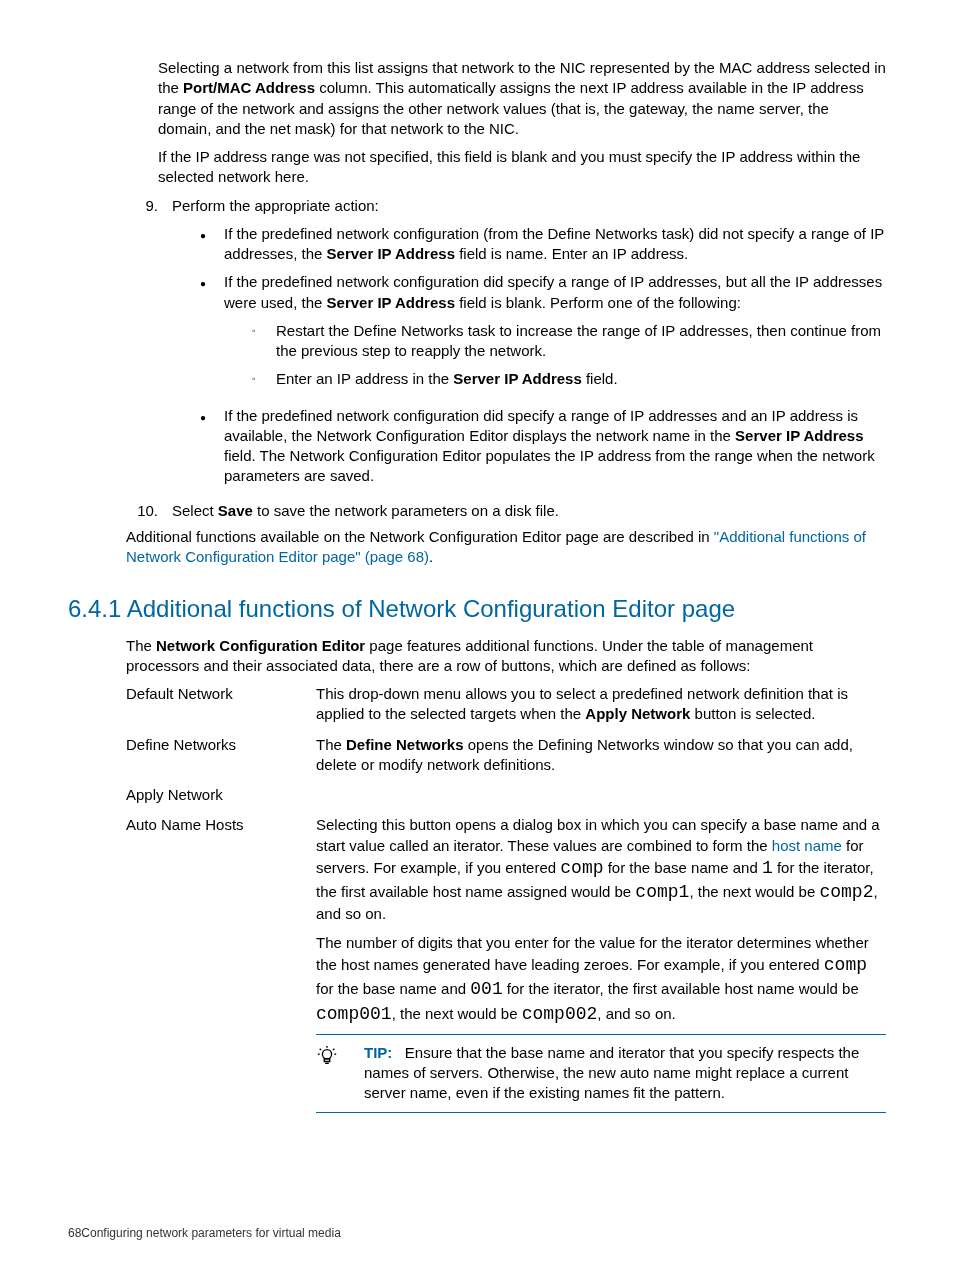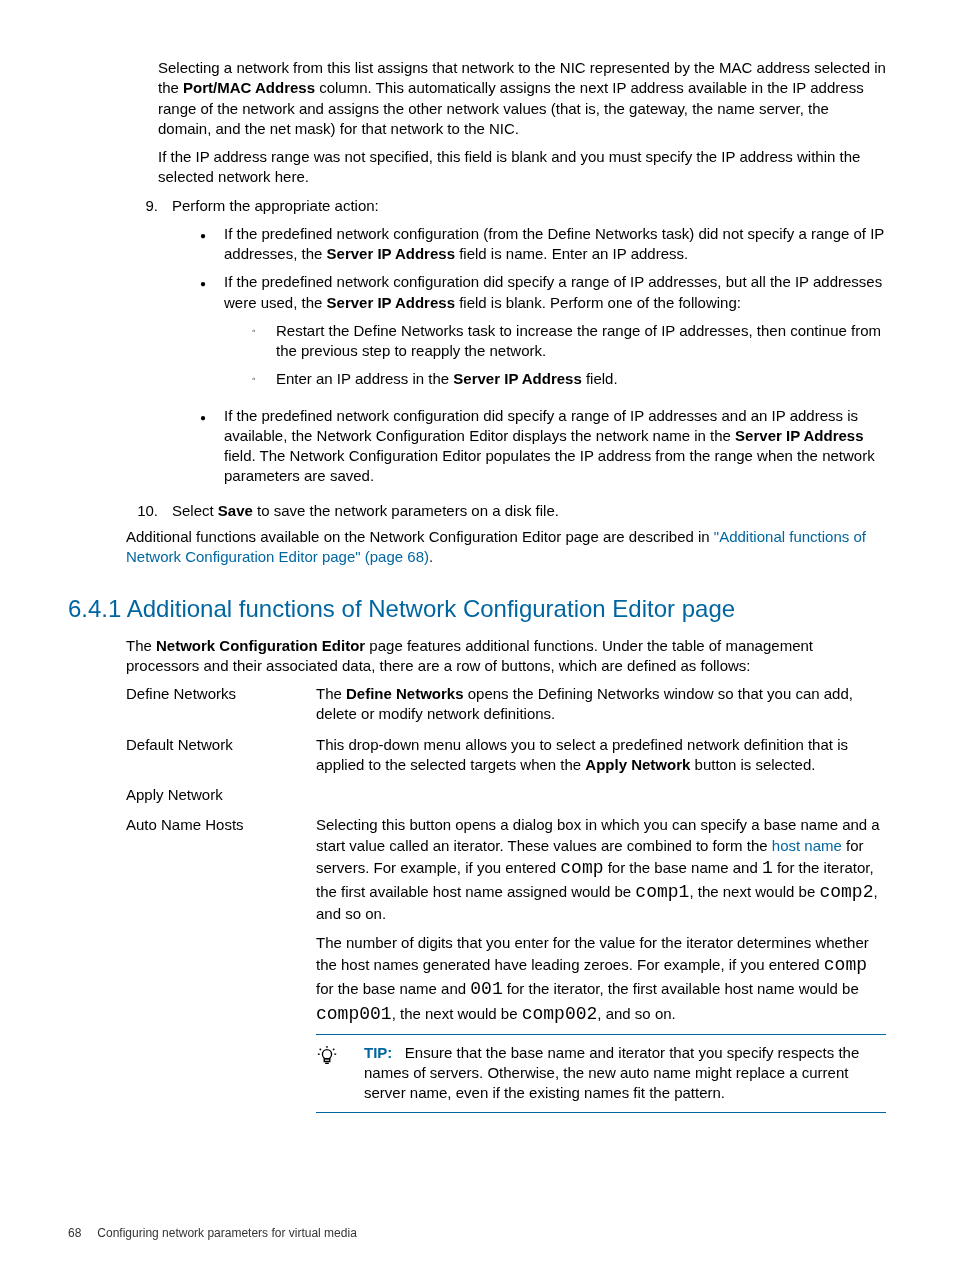--- a/index.html
+++ b/index.html
@@ -49,21 +49,21 @@
   .tip-icon-col { width:48px; flex-shrink:0; padding-top:2px;}
   .tip-text { flex:1; }
   .tip-label { color:#0066a1; font-weight:bold; }
   .footer {
     position: absolute;
     bottom: 30px;
     left: 68px;
     font-size: 12px;
     color:#333;
   }
-  .page-num { margin-right: 16px; }
+  .page-num { }
   .tip-icon { font-size:19px; }
 </style>
 </head>
 <body>
 
 <div class="indent-p">
   <span>Selecting a network from this list assigns that network to the NIC represented by the MAC address selected in the </span><b>Port/MAC Address</b><span> column. This automatically assigns the next IP address available in the IP address range of the network and assigns the other network values (that is, the gateway, the name server, the domain, and the net mask) for that network to the NIC.</span>
 </div>
 <div class="indent-p">If the IP address range was not specified, this field is blank and you must specify the IP address within the selected network here.</div>
 
@@ -112,27 +112,27 @@
 </div>
 
 <h2 class="section">6.4.1 Additional functions of Network Configuration Editor page</h2>
 
 <div class="body-indent">
   <div class="para">
     <span>The </span><b>Network Configuration Editor</b><span> page features additional functions. Under the table of management processors and their associated data, there are a row of buttons, which are defined as follows:</span>
   </div>
 
   <div class="dl-row">
-    <div class="dl-term">Define Networks</div>
-    <div class="dl-def"><span>The </span><b>Define Networks</b><span> opens the Defining Networks window so that you can add, delete or modify network definitions.</span></div>
+    <div class="dl-term">Default Network</div>
+    <div class="dl-def"><span>This drop-down menu allows you to select a predefined network definition that is applied to the selected targets when the </span><b>Apply Network</b><span> button is selected.</span></div>
   </div>
 
   <div class="dl-row">
-    <div class="dl-term">Default Network</div>
-    <div class="dl-def"><span>This drop-down menu allows you to select a predefined network definition that is applied to the selected targets when the </span><b>Apply Network</b><span> button is selected.</span></div>
+    <div class="dl-term">Define Networks</div>
+    <div class="dl-def"><span>The </span><b>Define Networks</b><span> opens the Defining Networks window so that you can add, delete or modify network definitions.</span></div>
   </div>
 
   <div class="dl-row">
     <div class="dl-term">Apply Network</div>
   </div>
 
   <div class="dl-row">
     <div class="dl-term">Auto Name Hosts</div>
     <div class="dl-def">
       <div class="para">

